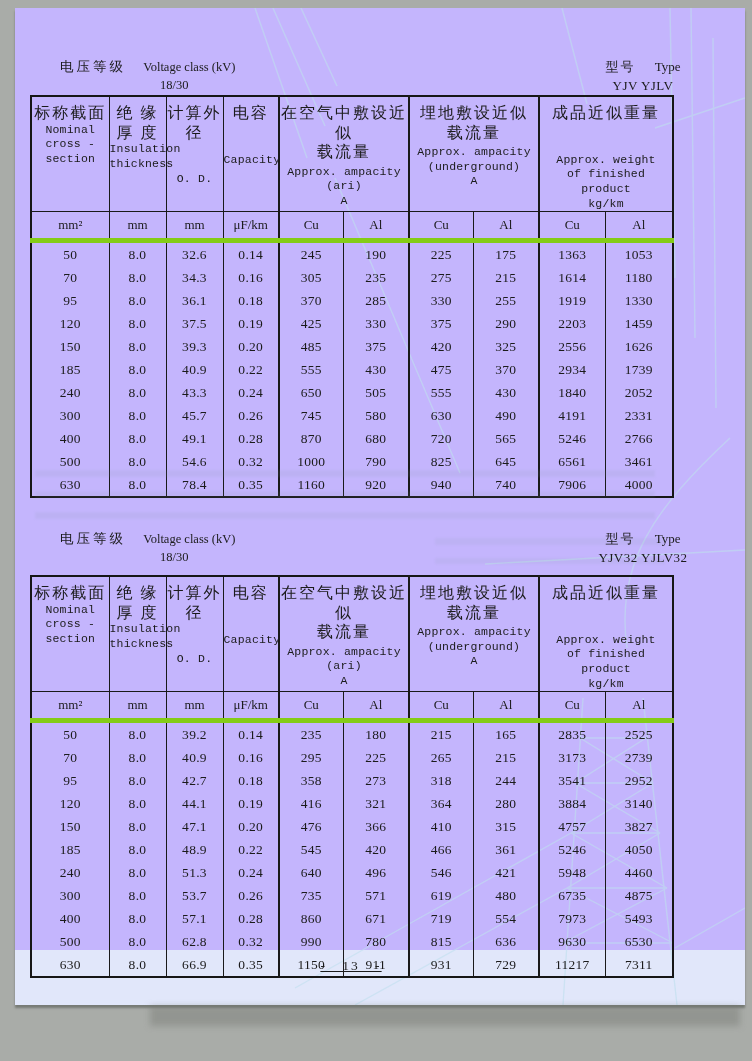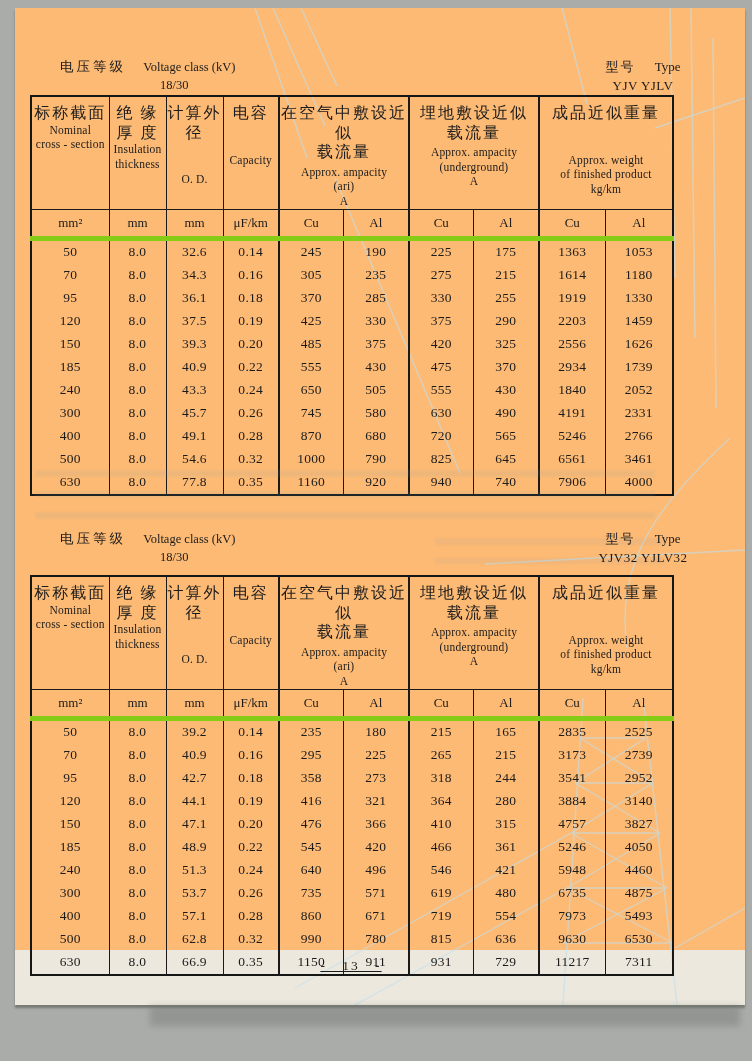--- a/index.html
+++ b/index.html
@@ -4,21 +4,21 @@
 <style>
   html,body{margin:0;padding:0;}
   body{
     width:752px;height:1061px;position:relative;overflow:hidden;
     background:#a9aca8;
     font-family:"Liberation Serif","DejaVu Serif",serif;
     color:#1b1b1b;
   }
   .page{
     position:absolute;left:15px;top:8px;width:730px;height:997px;
-    background:#fdba74;
+    background:#c4b5fd;
     box-shadow:0 3px 2px rgba(70,74,68,.5);
   }
   .wm{position:absolute;left:0;top:0;z-index:0;pointer-events:none;}
   .content{position:absolute;inset:0;z-index:1;}
 
   
   .sec-head{position:absolute;left:15px;width:657px;height:40px;}
   .vc{margin-left:30px;font-size:13px;}
   .vc .zh{letter-spacing:3px;font-size:13.5px;}
   .vc .en{margin-left:14px;font-size:12.5px;}
@@ -39,21 +39,21 @@
     padding:0;text-align:center;font-weight:normal;
   }
   table.spec th:first-child,table.spec td:first-child{border-left-width:0;}
   tr.hrow th{border-bottom:1px solid #1a1a1a;vertical-align:top;padding-top:6px;height:90px;}
   tr.hrow th.grp{border-left-width:2px;}
   tr.urow th{border-bottom:5px solid #84cc16;height:26px;font-size:13px;}
   tr.urow th:nth-child(5),tr.urow th:nth-child(7),tr.urow th:nth-child(9),
   tbody td:nth-child(5),tbody td:nth-child(7),tbody td:nth-child(9){border-left-width:2px;}
   tbody td{height:23px;font-size:13.5px;letter-spacing:.3px;}
   .zh-l{font-size:16px;letter-spacing:2px;line-height:1.22;}
-  .en-l{font-size:11.5px;line-height:1.28;letter-spacing:.2px;}
+  .en-l{font-size:11.5px;line-height:1.28;letter-spacing:.2px;font-family:Liberation Mono, monospace;}
   .gap-t{margin-top:30px;}
   .gap-s{margin-top:3px;}
 
   
   .pageno{position:absolute;left:0;top:950px;width:672px;text-align:center;
     font-size:13.5px;letter-spacing:2px;word-spacing:10px;text-decoration:underline;}
 
   
   .ghost{position:absolute;pointer-events:none;opacity:.5;filter:blur(1.2px);}
   .g1{left:20px;top:462px;width:620px;height:62px;
@@ -295,21 +295,21 @@
             <td>1000</td>
             <td>790</td>
             <td>825</td>
             <td>645</td>
             <td>6561</td>
             <td>3461</td>
           </tr>
           <tr>
             <td>630</td>
             <td>8.0</td>
-            <td>77.8</td>
+            <td>78.4</td>
             <td>0.35</td>
             <td>1160</td>
             <td>920</td>
             <td>940</td>
             <td>740</td>
             <td>7906</td>
             <td>4000</td>
           </tr>
         </tbody>
     </table>

